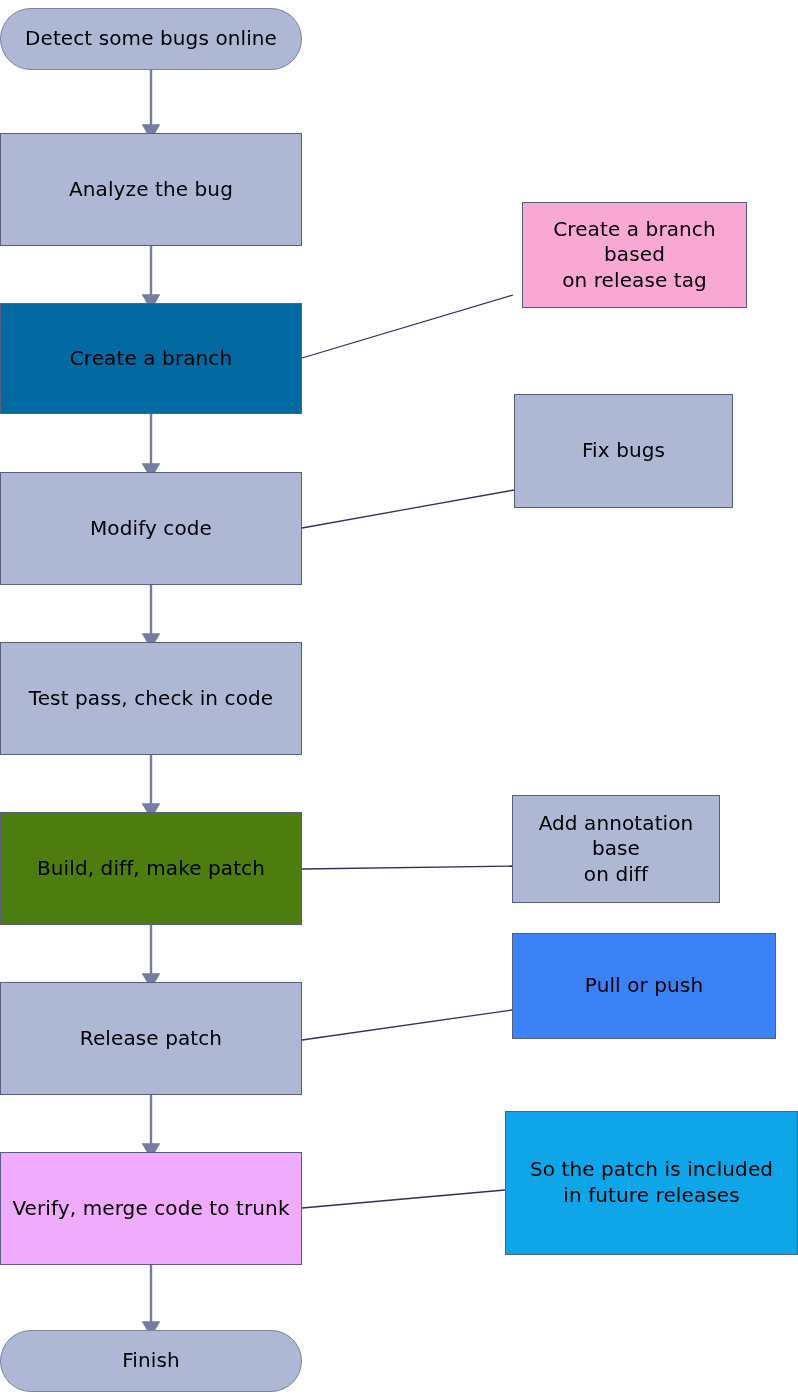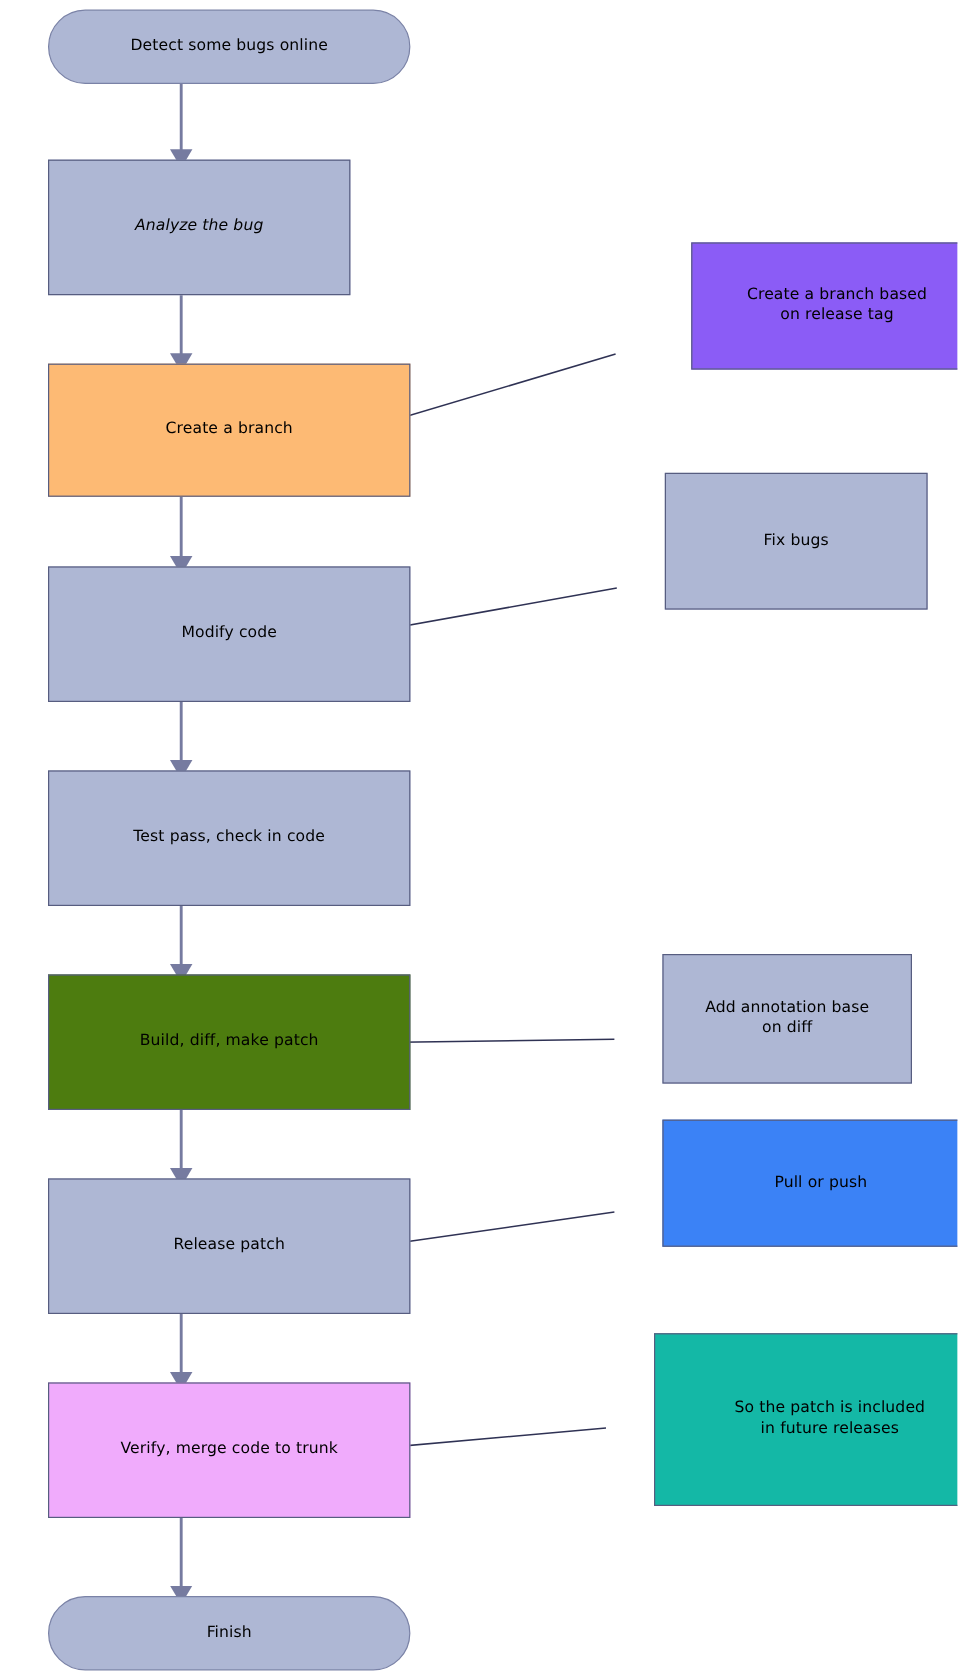--- a/index.html
+++ b/index.html
@@ -29,26 +29,25 @@
   .node {
     position: absolute;
     box-sizing: border-box;
     display: flex;
     align-items: center;
     justify-content: center;
     text-align: center;
     background: #aeb7d4;
     border: 1px solid #3f3f5f;
     color: #000000;
-    font-size: 13px;
+    font-size: 20px;
     line-height: 1.28;
     letter-spacing: 0.1px;
     padding: 2px 10px;
     z-index: 2;
-    margin-left: 40px;
   }
   .node.terminal {
     border-radius: 999px;
     border-color: #7a82a6;
   }
   .node.process {
     border-color: #575d80;
   }
   .node.annot {
     border-color: #3d4264;
@@ -85,57 +84,57 @@
         <line x1="302" y1="869" x2="512" y2="866" stroke="#2f3254" stroke-width="1.3"></line>
         <line x1="302" y1="1040" x2="512" y2="1010" stroke="#2f3254" stroke-width="1.3"></line>
         <line x1="302" y1="1208" x2="505" y2="1190" stroke="#2f3254" stroke-width="1.3"></line>
       </g>
   </svg>
 
   <div id="node-layer">
       <div class="node terminal" style="left: 0px; top: 8px; width: 302px; height: 62px; background: rgb(174, 183, 212); color: rgb(0, 0, 0); border-color: rgb(122, 130, 166); border-radius: 31px;">
         <span class="node-label">Detect some bugs online</span>
       </div>
-      <div class="node process" style="left: 0px; top: 133px; width: 252px; height: 113px; background: rgb(174, 183, 212); color: rgb(0, 0, 0); border-color: rgb(87, 93, 128); font-style: italic;">
+      <div class="node process" style="left: 0px; top: 133px; width: 302px; height: 113px; background: rgb(174, 183, 212); color: rgb(0, 0, 0); border-color: rgb(87, 93, 128);">
         <span class="node-label">Analyze the bug</span>
       </div>
-      <div class="node process" style="left: 0px; top: 303px; width: 302px; height: 111px; background: #fdba74; color: rgb(0, 0, 0); border-color: rgb(87, 93, 128);">
+      <div class="node process" style="left: 0px; top: 303px; width: 302px; height: 111px; background: #0369a1; color: rgb(0, 0, 0); border-color: rgb(87, 93, 128);">
         <span class="node-label">Create a branch</span>
       </div>
       <div class="node process" style="left: 0px; top: 472px; width: 302px; height: 113px; background: rgb(174, 183, 212); color: rgb(0, 0, 0); border-color: rgb(87, 93, 128); align-items: center;">
         <span class="node-label">Modify code</span>
       </div>
       <div class="node process" style="left: 0px; top: 642px; width: 302px; height: 113px; background: rgb(174, 183, 212); color: rgb(0, 0, 0); border-color: rgb(87, 93, 128);">
         <span class="node-label">Test pass, check in code</span>
       </div>
       <div class="node process" style="left: 0px; top: 812px; width: 302px; height: 113px; background: #4d7c0f; color: rgb(0, 0, 0); border-color: rgb(87, 93, 128);">
         <span class="node-label">Build, diff, make patch</span>
       </div>
       <div class="node process" style="left: 0px; top: 982px; width: 302px; height: 113px; background: rgb(174, 183, 212); color: rgb(0, 0, 0); border-color: rgb(87, 93, 128);">
         <span class="node-label">Release patch</span>
       </div>
       <div class="node process" style="left: 0px; top: 1152px; width: 302px; height: 113px; background: #f0abfc; color: rgb(0, 0, 0); border-color: rgb(87, 93, 128);">
         <span class="node-label">Verify,  merge code to trunk</span>
       </div>
       <div class="node terminal" style="left: 0px; top: 1330px; width: 302px; height: 62px; background: rgb(174, 183, 212); color: rgb(0, 0, 0); border-color: rgb(122, 130, 166); border-radius: 31px;">
         <span class="node-label">Finish</span>
       </div>
-      <div class="node annot" style="left: 536px; top: 202px; width: 243px; height: 106px; background: #8b5cf6; color: rgb(0, 0, 0); border-color: rgb(87, 93, 128);">
+      <div class="node annot" style="left: 522px; top: 202px; width: 225px; height: 106px; background: #f9a8d4; color: rgb(0, 0, 0); border-color: rgb(87, 93, 128);">
         <span class="node-label">Create a branch based
 on release tag</span>
       </div>
       <div class="node annot" style="left: 514px; top: 394px; width: 219px; height: 114px; background: rgb(174, 183, 212); color: rgb(0, 0, 0); border-color: rgb(87, 93, 128);">
         <span class="node-label">Fix bugs</span>
       </div>
       <div class="node annot" style="left: 512px; top: 795px; width: 208px; height: 108px; background: rgb(174, 183, 212); color: rgb(0, 0, 0); border-color: rgb(87, 93, 128);">
         <span class="node-label">Add annotation base
 on diff</span>
       </div>
       <div class="node annot" style="left: 512px; top: 933px; width: 264px; height: 106px; background: #3b82f6; color: rgb(0, 0, 0); border-color: rgb(87, 93, 128);">
         <span class="node-label">Pull or push</span>
       </div>
-      <div class="node annot" style="left: 505px; top: 1111px; width: 293px; height: 144px; background: #14b8a6; color: rgb(0, 0, 0); border-color: rgb(87, 93, 128);">
+      <div class="node annot" style="left: 505px; top: 1111px; width: 293px; height: 144px; background: #0ea5e9; color: rgb(0, 0, 0); border-color: rgb(87, 93, 128);">
         <span class="node-label">So the patch is included
 in future releases</span>
       </div>
     </div>
 
 </div>
 
 </body></html>

